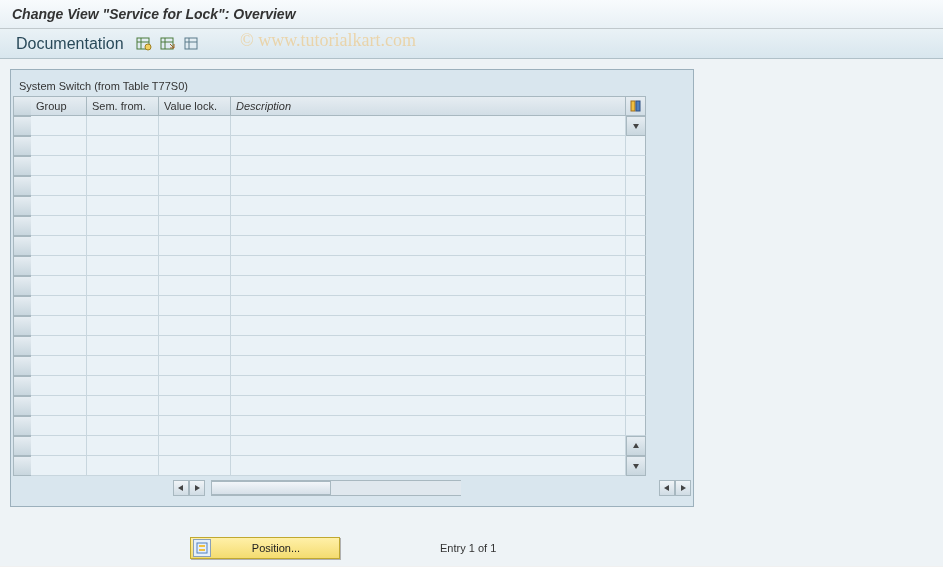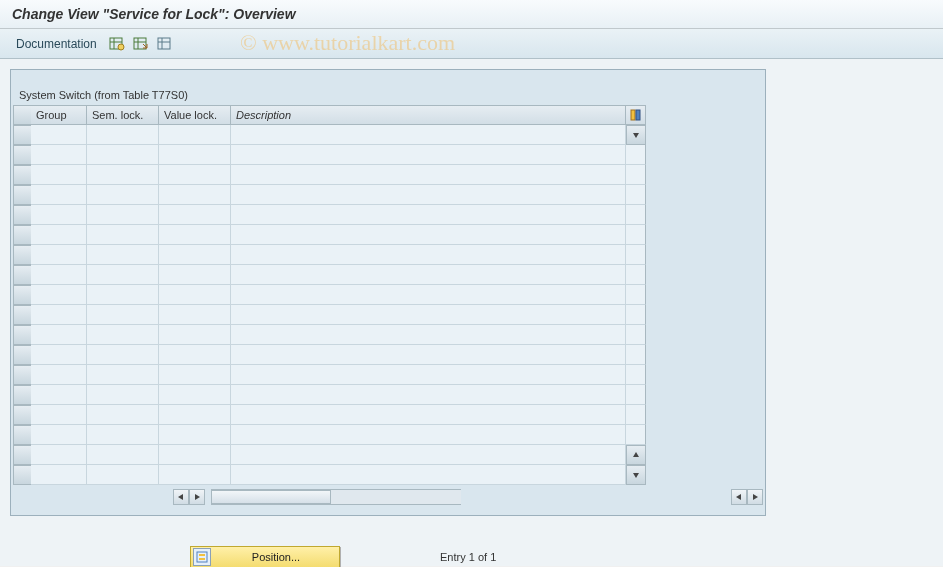--- a/index.html
+++ b/index.html
@@ -33,54 +33,54 @@
       align-items: center;
       gap: 8px;
       height: 30px;
     }
     .toolbar-btn {
       background: transparent;
       border: none;
       padding: 2px 4px;
       cursor: pointer;
       color: #2a4a5a;
-      font-size: 12px;
+      font-size: 16px;
       display: flex;
       align-items: center;
     }
     .toolbar-icon {
       width: 16px;
       height: 16px;
       display: inline-flex;
       align-items: center;
       justify-content: center;
       cursor: pointer;
     }
     .watermark {
       position: absolute;
       top: 30px;
       left: 240px;
-      font-size: 22px;
+      font-size: 18px;
       color: #f0c070;
       opacity: 0.55;
       pointer-events: none;
       font-family: Georgia, serif;
       z-index: 5;
     }
     
     .content {
       padding: 10px;
       background: #eef3f6;
       height: calc(100% - 60px);
     }
     .table-pane {
-      width: 756px;
+      width: 684px;
       border: 1px solid #9cb0bc;
       background: #d9e6ee;
-      padding: 15px 2px 10px 2px;
+      padding: 6px 2px 10px 2px;
       position: relative;
     }
     .pane-title {
       font-size: 11px;
       color: #333;
       padding: 4px 6px;
       background: #d9e6ee;
     }
     .table-wrap {
       display: flex;
@@ -255,21 +255,21 @@
 
 <div class="content">
   <div class="table-pane">
     <div class="pane-title">System Switch (from Table T77S0)</div>
 
     <div class="table-wrap">
 
       <div class="header-row">
         <div class="row-selector"></div>
         <div class="cell-h col-group">Group</div>
-        <div class="cell-h col-sem">Sem. lock.</div>
+        <div class="cell-h col-sem">Sem. from.</div>
         <div class="cell-h col-val">Value lock.</div>
         <div class="cell-h col-desc">Description</div>
         <div class="col-end">
           <svg width="12" height="12">
               <rect x="1" y="1" width="4" height="10" fill="#f0c040" stroke="#a07020"></rect>
               <rect x="6" y="1" width="4" height="10" fill="#5080c0" stroke="#305080"></rect>
             </svg>
         </div>
       </div>
 

